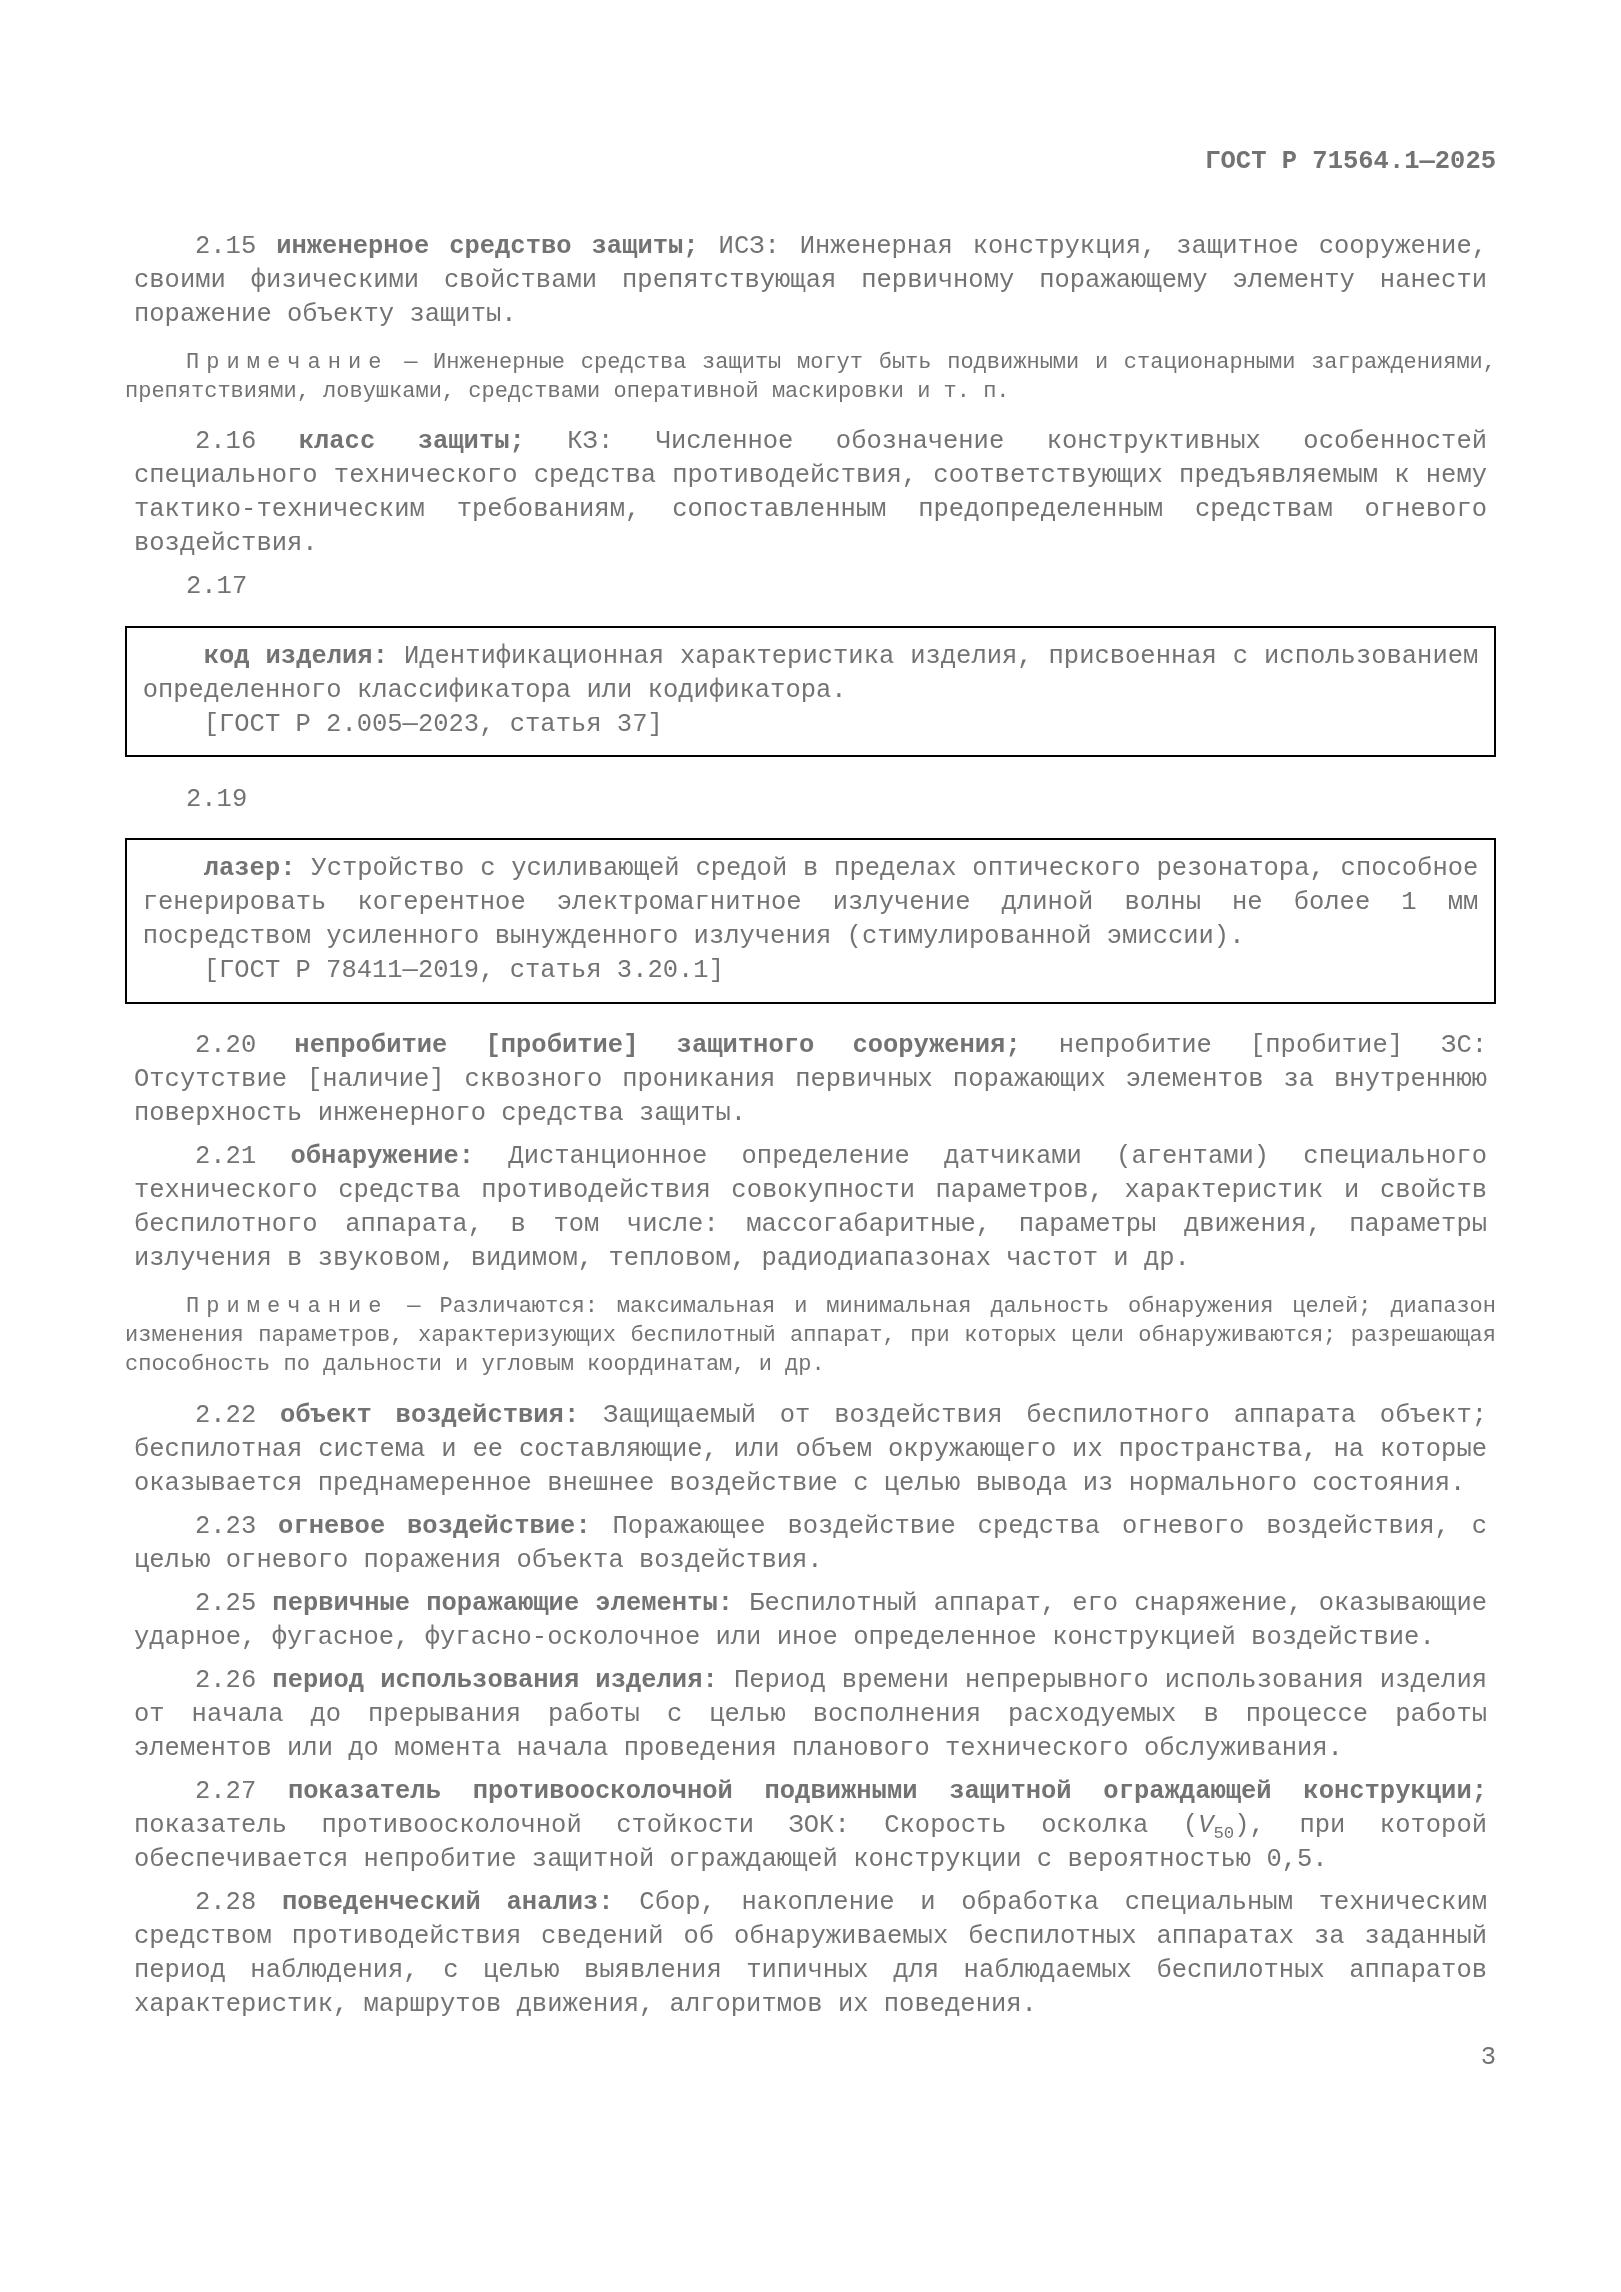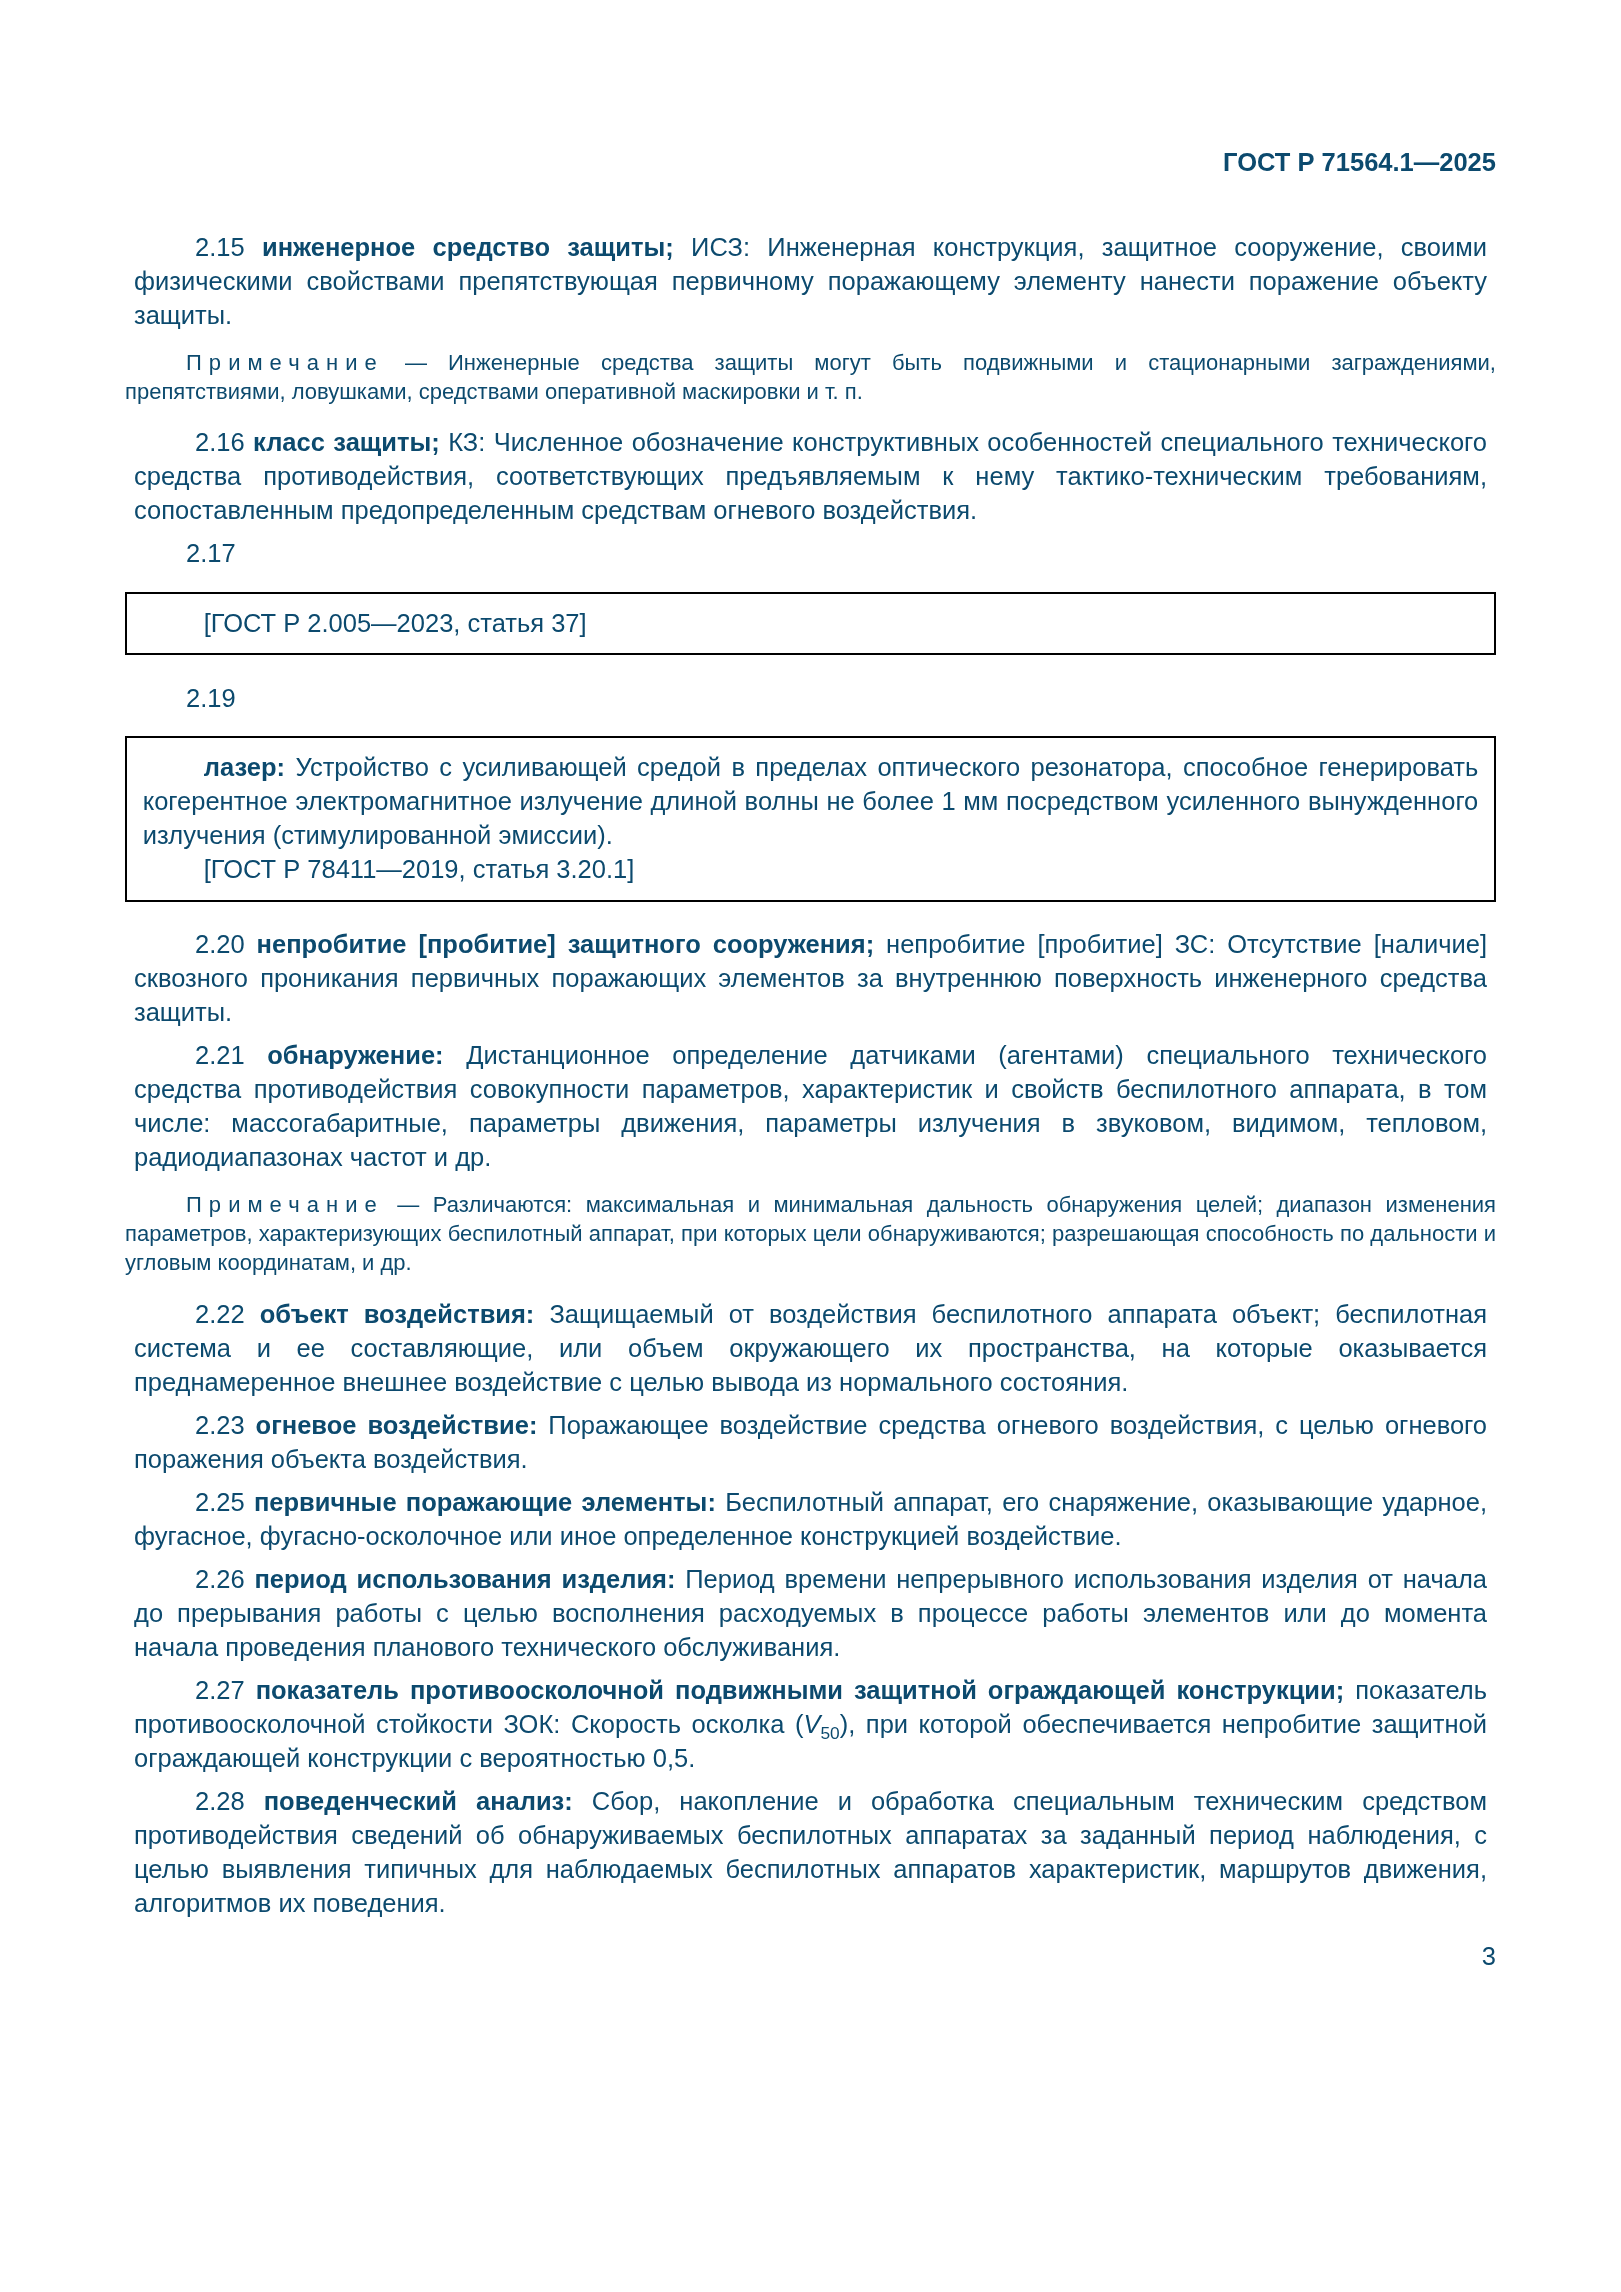--- a/index.html
+++ b/index.html
@@ -1,24 +1,24 @@
 <!DOCTYPE html>
 <html><head>
 <meta charset="utf-8">
 <style>
   html, body { margin: 0; padding: 0; background: #ffffff; }
   .page {
     position: relative;
     width: 1621px;
     height: 2293px;
     background: #ffffff;
-    font-family: Liberation Sans, sans-serif;
+    font-family: Liberation Mono, monospace;
     font-size: 25.5px;
     line-height: 34px;
-    color: #0c4a6e;
+    color: #737373;
     overflow: hidden;
     box-sizing: border-box;
   }
   .content { position: absolute; left: 125px; right: 125px; top: 145px; }
   .doc-header { text-align: right; font-weight: bold; margin: 0 0 51px 0; }
   p.term { margin: 9px; text-indent: 61px; text-align: justify; }
   p.term b { font-weight: bold; }
   p.num-line { margin: 0; text-indent: 61px; }
   .mt-lg { margin-top: 33px; }
   .note {
@@ -65,20 +65,24 @@
       <span>2.16</span>
       <b>класс защиты;</b>
       <span>КЗ: Численное обозначение конструктивных особенностей специального технического средства противодействия, соответствующих предъявляемым к нему тактико-техническим требованиям, сопоставленным предопределенным средствам огневого воздействия.</span>
     </p>
 
     <p class="num-line">
       <span>2.17</span>
     </p>
 
     <div class="defbox">
+      <p>
+        <b class="box-term">код изделия:</b>
+        <span>Идентификационная характеристика изделия, присвоенная с использованием определенного классификатора или кодификатора.</span>
+      </p>
       <p>[ГОСТ Р 2.005—2023, статья 37]</p>
     </div>
 
 
     <p class="num-line">
       <span>2.19</span>
     </p>
 
     <div class="defbox">
       <p>

